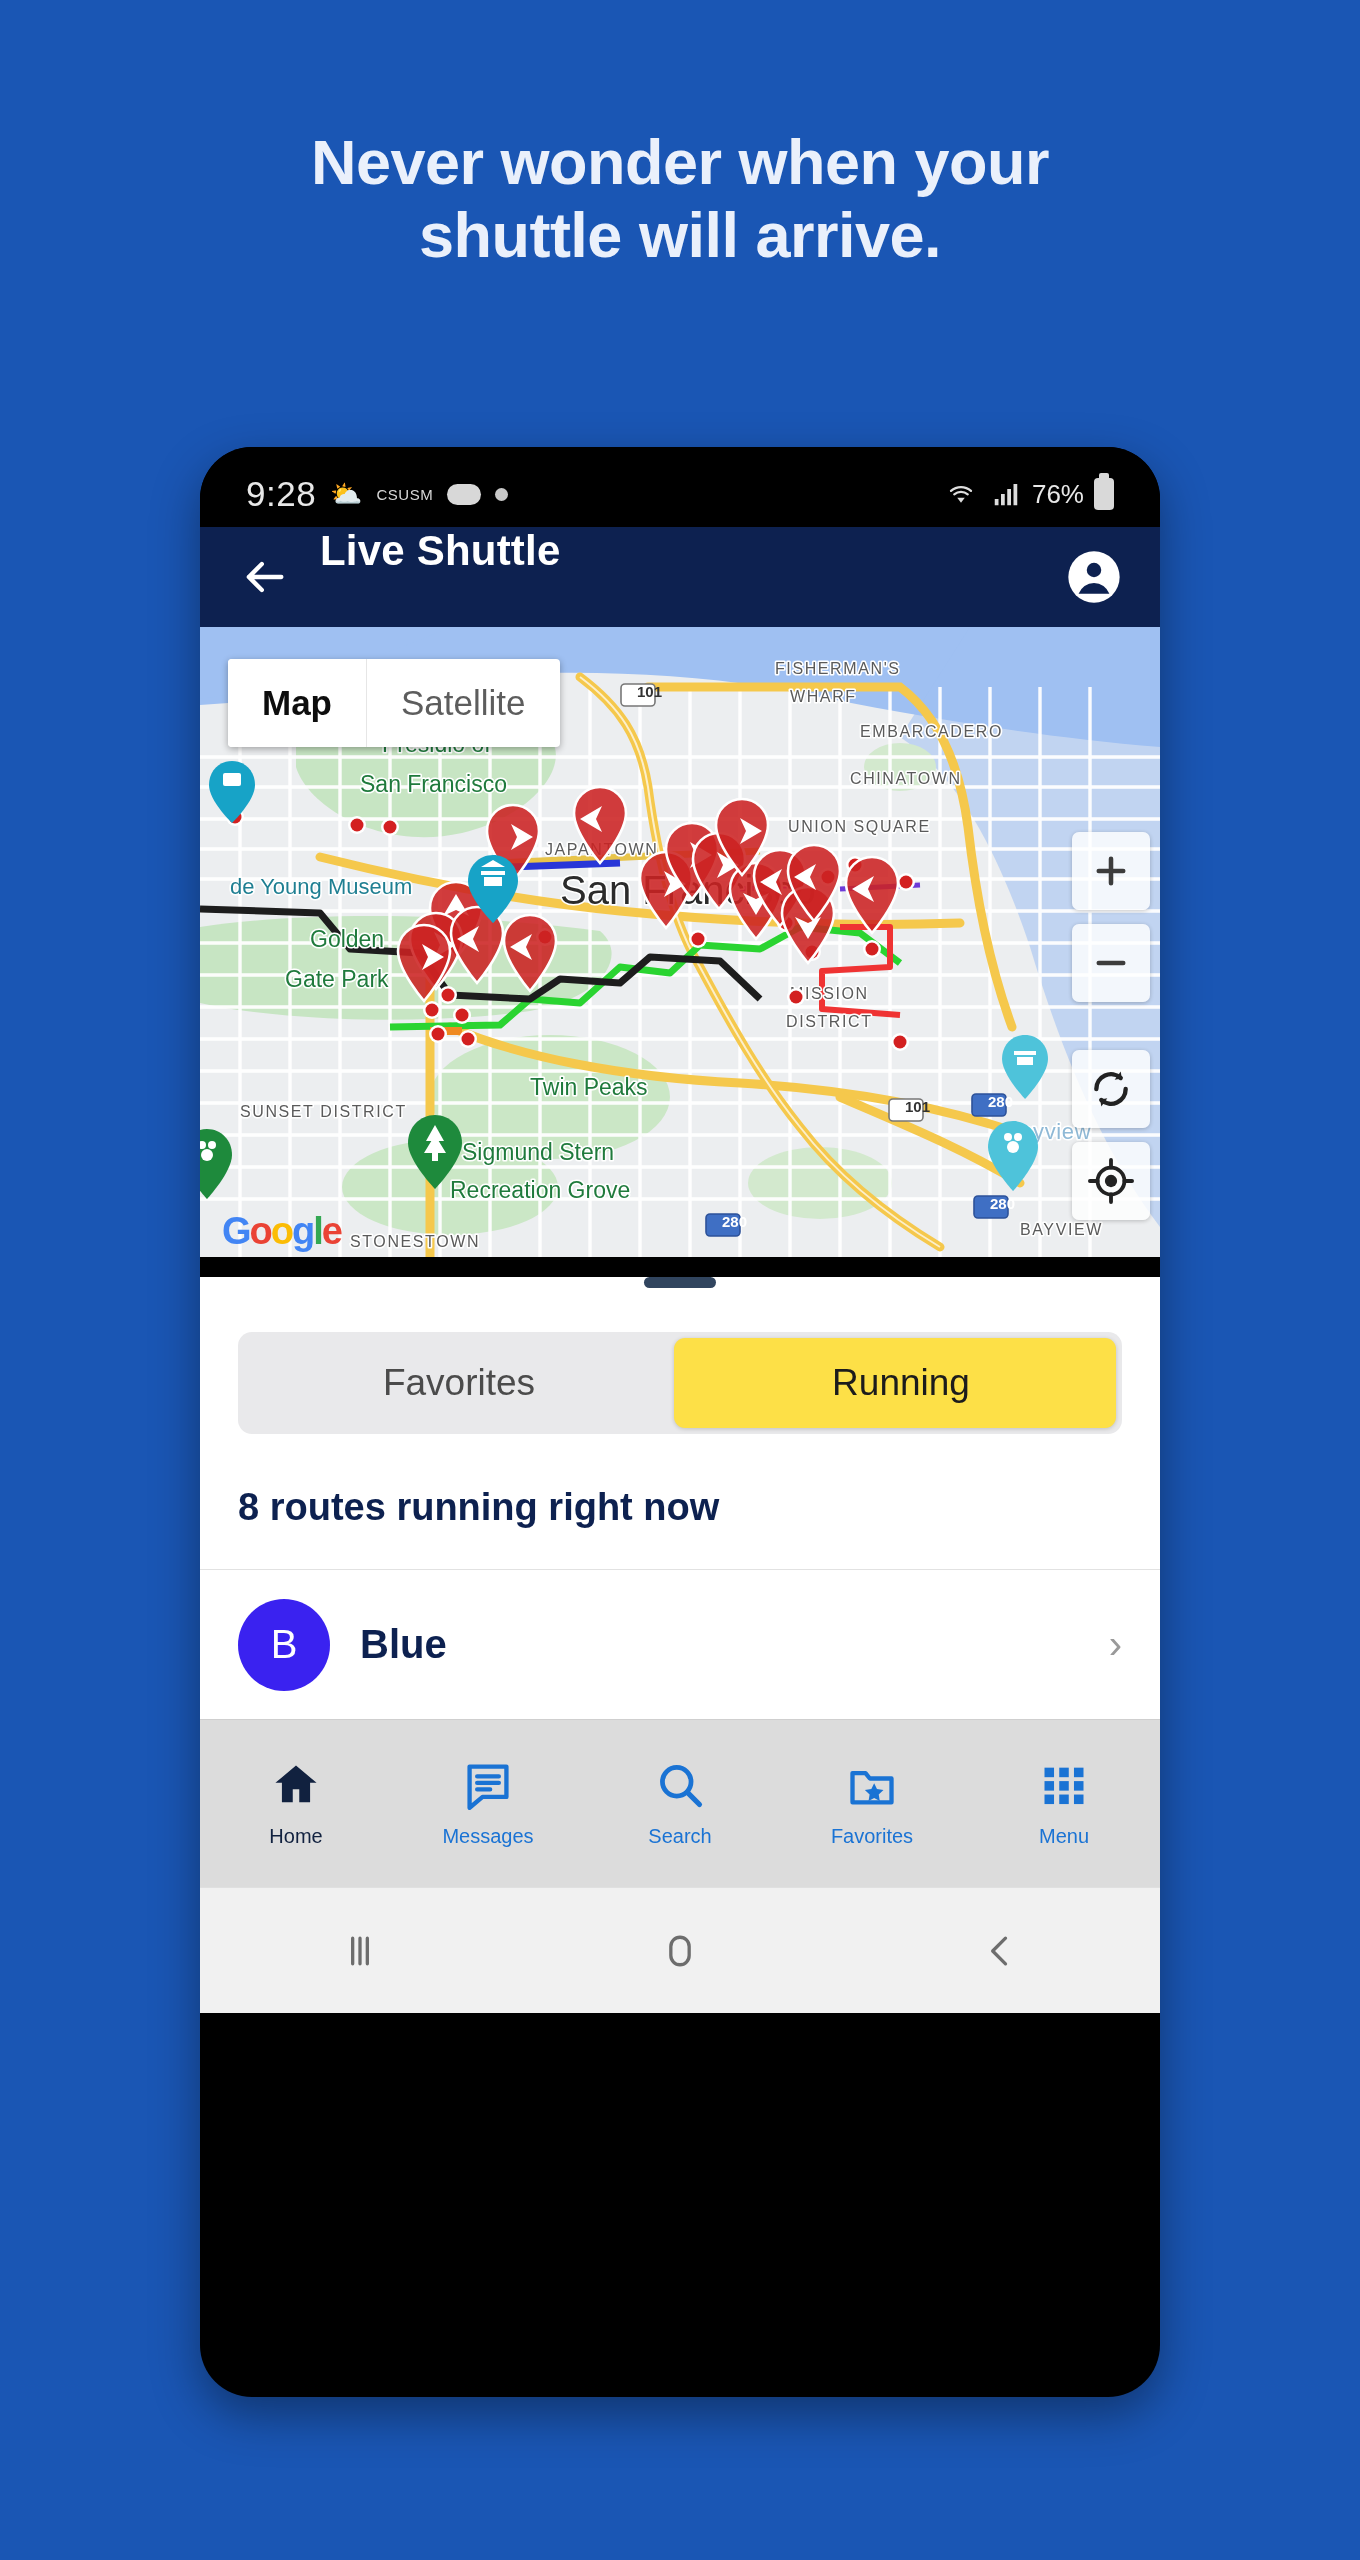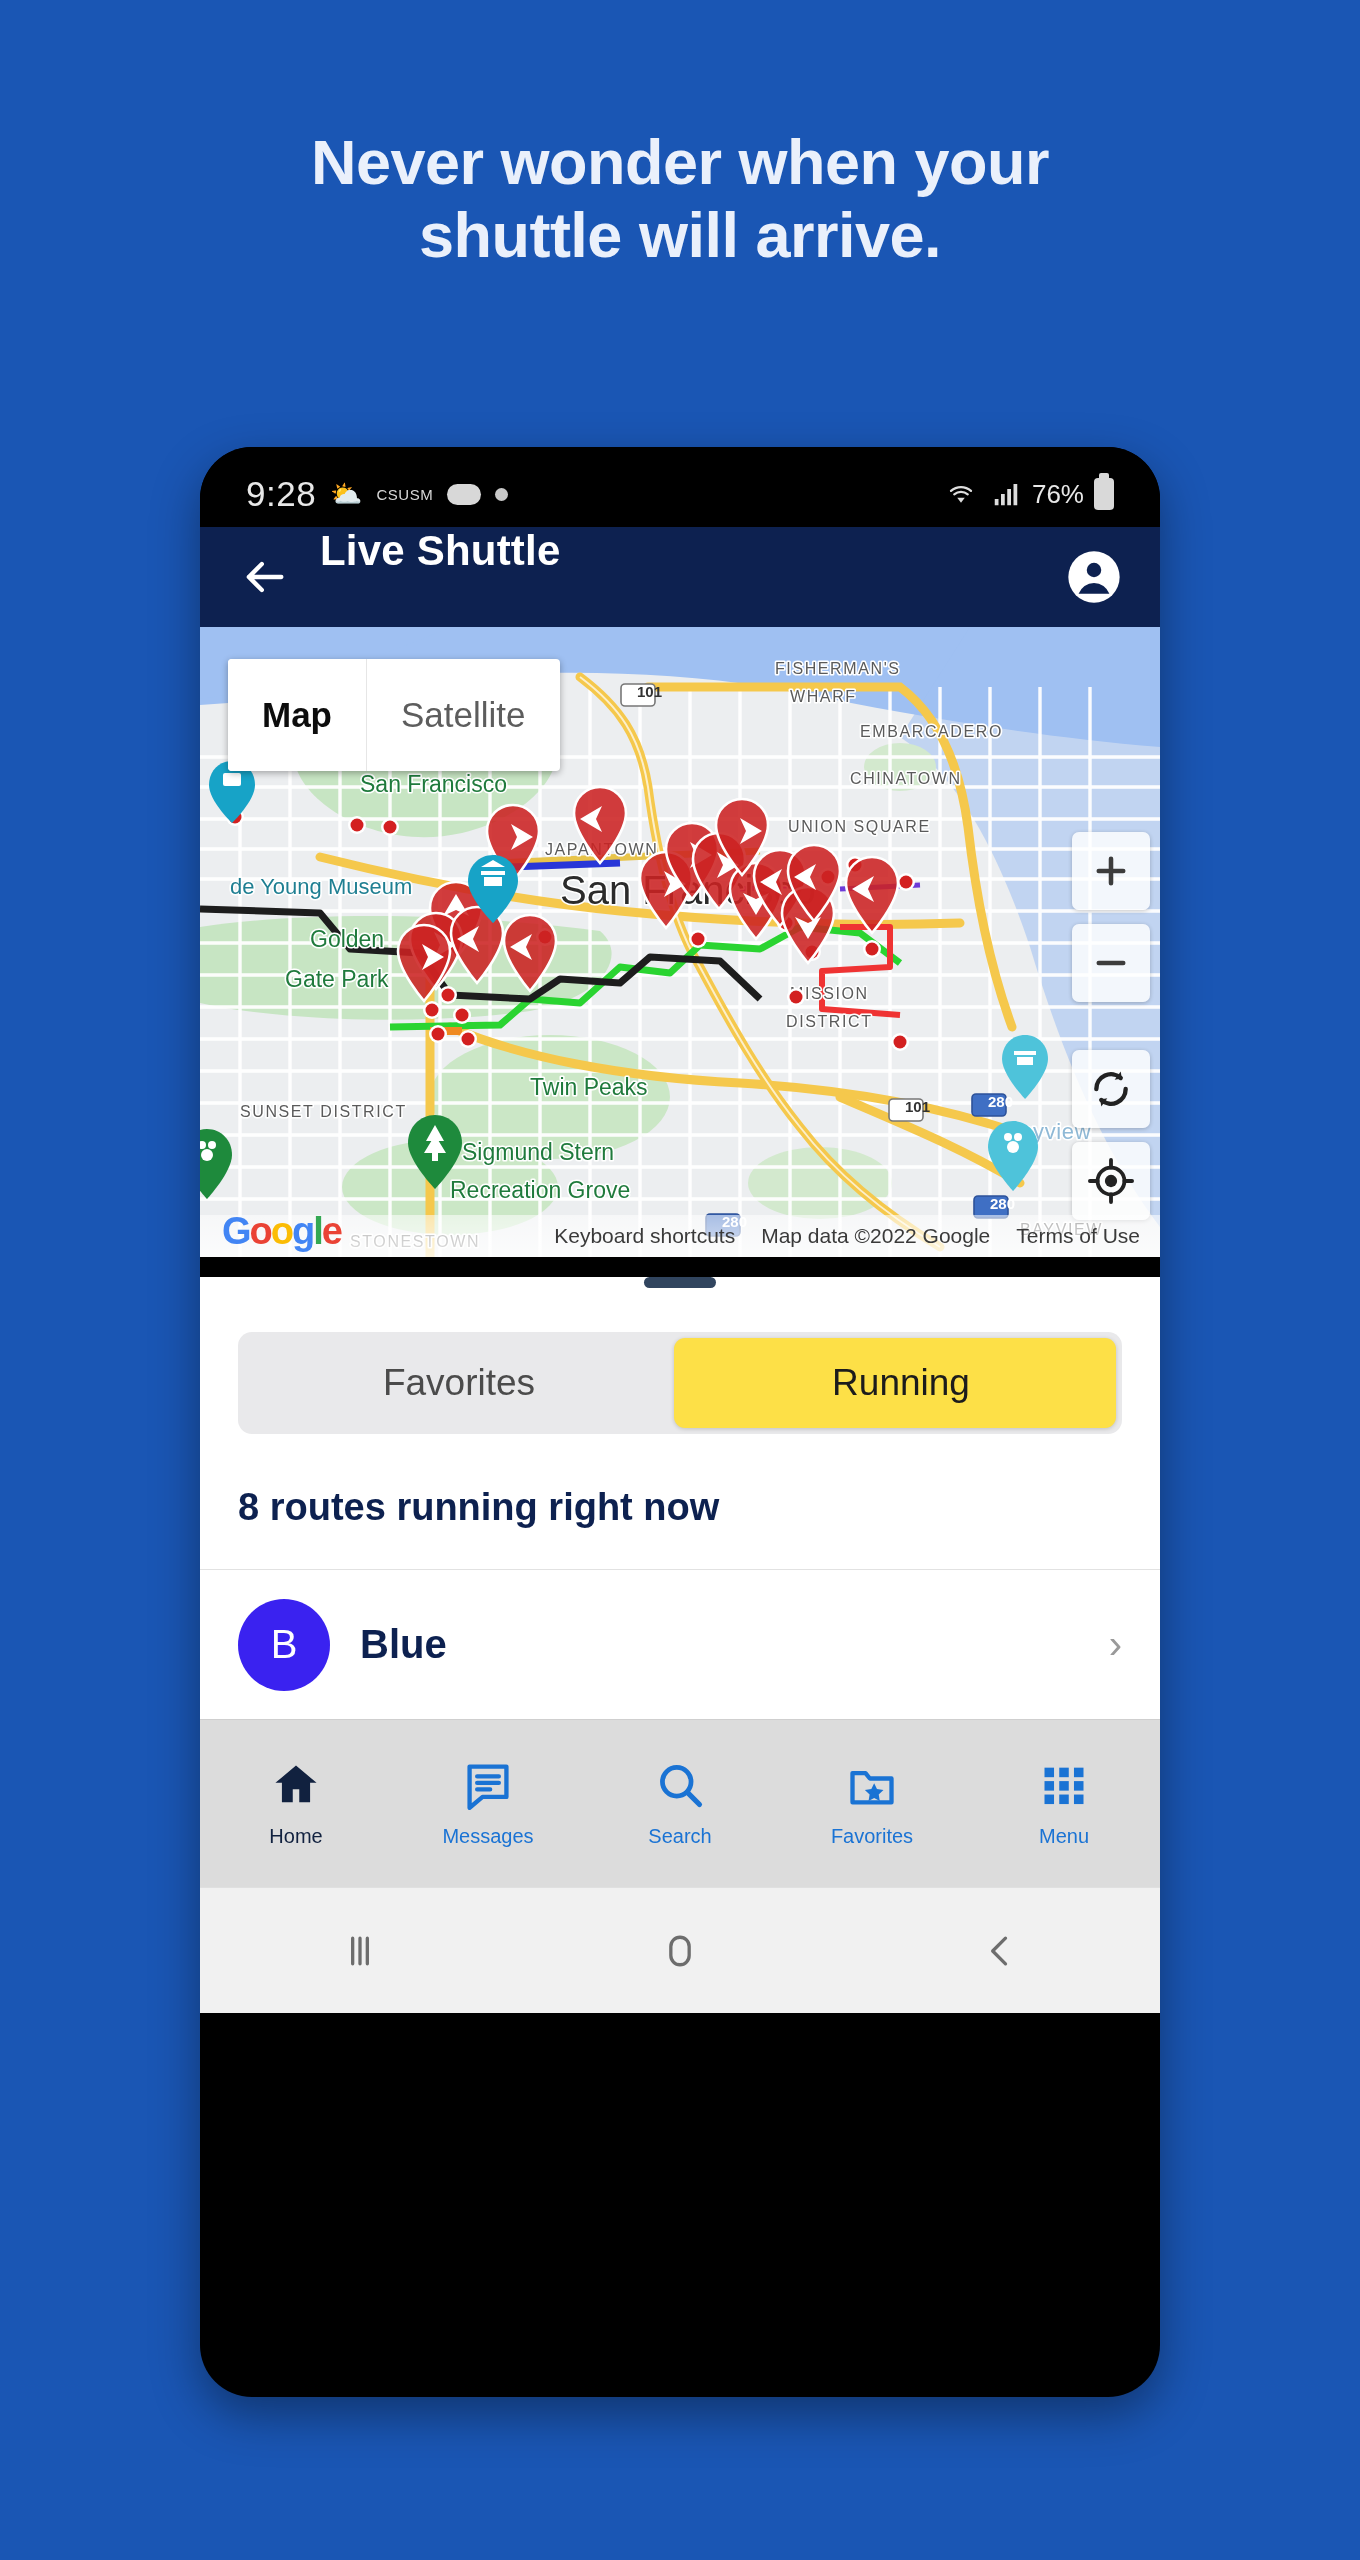--- a/index.html
+++ b/index.html
@@ -57,21 +57,21 @@
     position: relative; height: 630px; overflow: hidden;
     background: #e9eaec;
   }
   .map-svg { position: absolute; inset: 0; width: 100%; height: 100%; }
   .map-toggle {
     position: absolute; top: 32px; left: 28px; display: flex;
     background: #fff; border-radius: 4px; overflow: hidden;
     box-shadow: 0 2px 7px rgba(0,0,0,.33); z-index: 6;
   }
   .map-toggle div {
-    padding: 36px 34px; font-size: 35px; color: #5d5d5d; cursor: pointer;
+    padding: 24px 34px; font-size: 35px; color: #5d5d5d; cursor: pointer;
     white-space: nowrap;
   }
   .map-toggle div.active { color: #0d0d0d; font-weight: 700; background: #fff; }
   .map-toggle div + div { border-left: 1px solid #e6e6e6; }
 
   .map-ctrls { position: absolute; right: 10px; top: 205px; z-index: 6; }
   .map-ctrl {
     width: 78px; height: 78px; margin-bottom: 14px;
     background: rgba(255,255,255,.80); border-radius: 7px;
     display: flex; align-items: center; justify-content: center;
@@ -436,25 +436,20 @@
           <circle cx="12" cy="12" r="7" stroke="#222" stroke-width="2" fill="none"></circle>
           <circle cx="12" cy="12" r="3.2" fill="#222"></circle>
           <path d="M12 1v4M12 19v4M1 12h4M19 12h4" stroke="#222" stroke-width="2" stroke-linecap="round"></path>
         </svg>
       </div>
     </div>
 
     <div class="glogo">
       <span>G</span><span>o</span><span>o</span><span>g</span><span>l</span><span>e</span>
     </div>
-    <div class="map-attrib">
-      <span>Keyboard shortcuts</span>
-      <span>Map data ©2022 Google</span>
-      <span>Terms of Use</span>
-    </div>
   </div>
 
   <div class="sheet">
     <div class="grabber"></div>
 
     <div class="segment">
       <div>Favorites</div>
       <div class="active">Running</div>
     </div>
 

